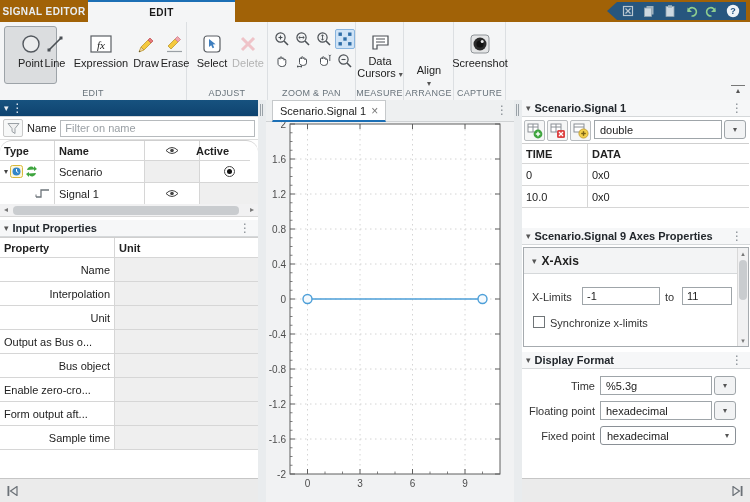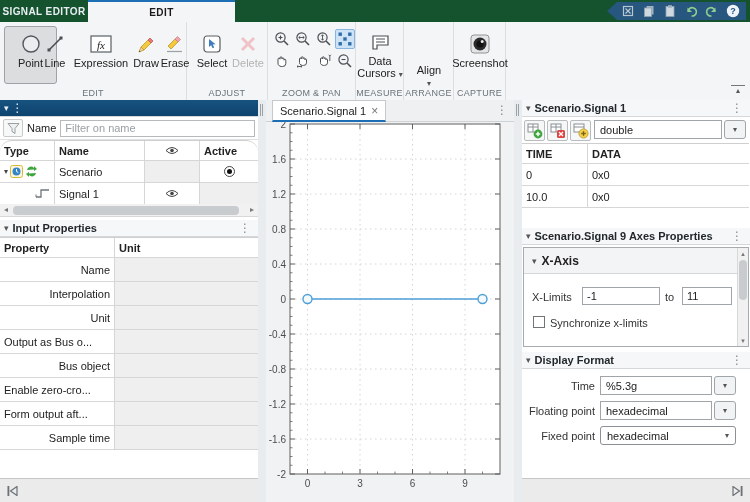--- a/index.html
+++ b/index.html
@@ -2,21 +2,21 @@
 <html><head>
 <meta charset="utf-8">
 <style>
   html,body{margin:0;padding:0;background:#dfe3e6;}
   *{box-sizing:border-box;}
   #app{position:relative;width:750px;height:502px;overflow:hidden;
        font-family:"Liberation Sans","DejaVu Sans",sans-serif;font-size:11px;color:#222;
        background:#f4f5f6;}
   .abs{position:absolute;}
   
-  .titlebar{left:0;top:0;width:750px;height:22px;background:#14532d;display:flex;}
+  .titlebar{left:0;top:0;width:750px;height:22px;background:#a16207;display:flex;}
   .tb-tab{height:22px;display:flex;align-items:center;justify-content:center;
           font-size:10px;font-weight:bold;letter-spacing:.4px;color:#e8eef4;cursor:default;}
   .tb-tab.inactive{width:88px;}
   .tb-tab.active{width:147px;background:#f4f5f6;color:#1a1a1a;border-top:2px solid #1c6fb5;}
   .quick-access{position:absolute;right:4px;top:2px;height:18px;padding:0 6px 0 14px;
           background:#27567e;display:flex;align-items:center;gap:7px;
           clip-path:polygon(10px 0,100% 0,100% 100%,10px 100%,0 50%);}
   .qa-ic{width:14px;height:14px;display:block;}
   
   .toolbar{left:0;top:22px;width:750px;height:78px;background:#f4f5f6;}
@@ -329,21 +329,21 @@
 
     <div class="grid-table" style="left:0;top:40px;width:258px;height:64px;border-radius:12px;">
       <div class="gcell hd" style="left:0;top:0;width:55px;height:20px;">Type</div>
       <div class="gcell hd" style="left:55px;top:0;width:90px;height:20px;">Name</div>
       <div class="gcell hd center" style="left:145px;top:0;width:55px;height:20px;">
         <svg width="14" height="9" viewBox="0 0 14 9">
           <path d="M1 4.5 Q7 -1.5 13 4.5 Q7 10.5 1 4.5 Z" fill="none" stroke="#444" stroke-width="1"></path>
           <circle cx="7" cy="4.5" r="1.8" fill="#444"></circle>
         </svg>
       </div>
-      <div class="gcell hd" style="left:200px;top:0;width:58px;height:20px;border-right:none;">Active</div>
+      <div class="gcell hd" style="left:192px;top:0;width:58px;height:20px;border-right:none;">Active</div>
 
       <div class="gcell" style="left:0;top:20px;width:55px;height:22px;gap:2px;">
         <span style="font-size:8px;color:#444;">▾</span>
         <svg width="13" height="13" viewBox="0 0 13 13">
           <rect x="0.5" y="0.5" width="12" height="12" rx="2" fill="#fdf6dc" stroke="#d8b93c" stroke-width="1"></rect>
           <circle cx="6.5" cy="6.5" r="4" fill="#3386c9"></circle>
           <path d="M6.5 4 V6.5 L8.3 7.6" stroke="#fff" stroke-width="1" fill="none"></path>
         </svg>
         <svg width="13" height="13" viewBox="0 0 13 13">
           <path d="M2 5 A4 4 0 0 1 9 3 L9 1 L12 4 L9 6 L9 4.5" fill="#3fa53f"></path>

